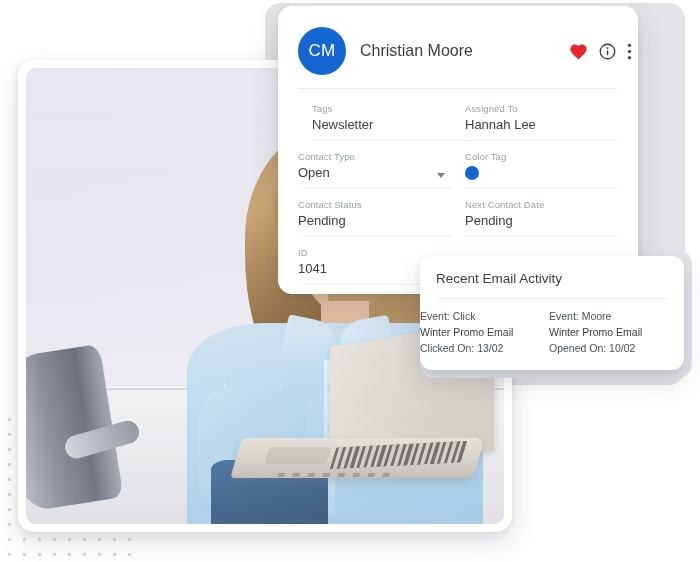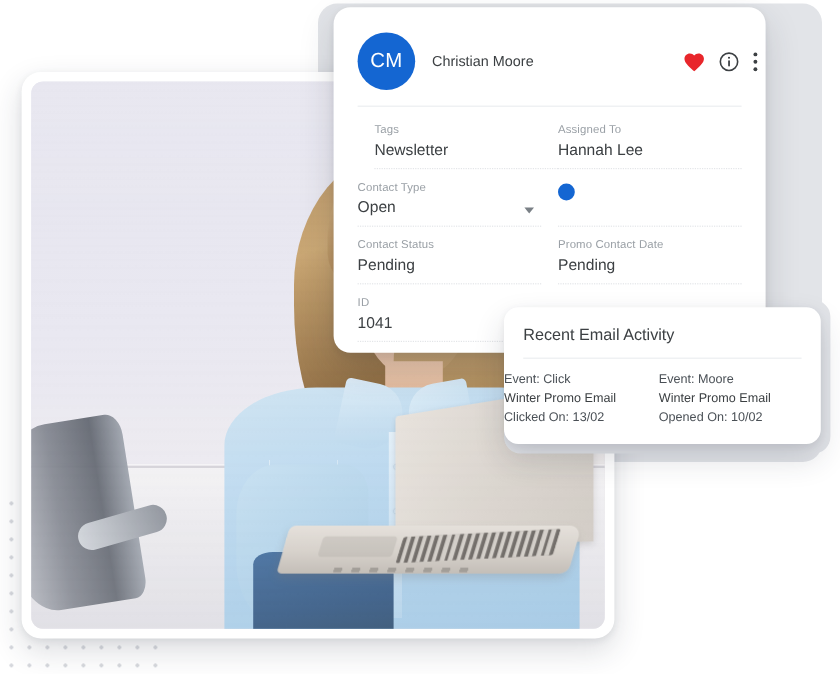--- a/index.html
+++ b/index.html
@@ -300,21 +300,21 @@
     font-size: 17px;
     font-weight: 500;
     letter-spacing: .3px;
     display: flex;
     align-items: center;
     justify-content: center;
     flex: 0 0 auto;
   }
   .cc-name {
     margin-left: 14px;
-    font-size: 12px;
+    font-size: 16px;
     color: #3c4043;
     font-weight: 400;
     flex: 1 1 auto;
     white-space: nowrap;
   }
   .cc-actions {
     display: flex;
     align-items: center;
     gap: 11px;
     margin-right: 2px;
@@ -529,31 +529,32 @@
         </div>
       </div>
 
       <div class="field-row">
         <div class="field">
           <div class="field-label">Contact Type</div>
           <div class="field-value">Open</div>
           <span class="caret"></span>
         </div>
         <div class="field right">
+          <div class="field-label">Color Tag</div>
           <div class="color-dot"></div>
         </div>
       </div>
 
       <div class="field-row">
         <div class="field">
           <div class="field-label">Contact Status</div>
           <div class="field-value">Pending</div>
         </div>
         <div class="field right">
-          <div class="field-label">Promo Contact Date</div>
+          <div class="field-label">Next Contact Date</div>
           <div class="field-value">Pending</div>
         </div>
       </div>
 
       <div class="field-row">
         <div class="field">
           <div class="field-label">ID</div>
           <div class="field-value">1041</div>
         </div>
         <div class="field right" style="border-bottom:none"></div>

